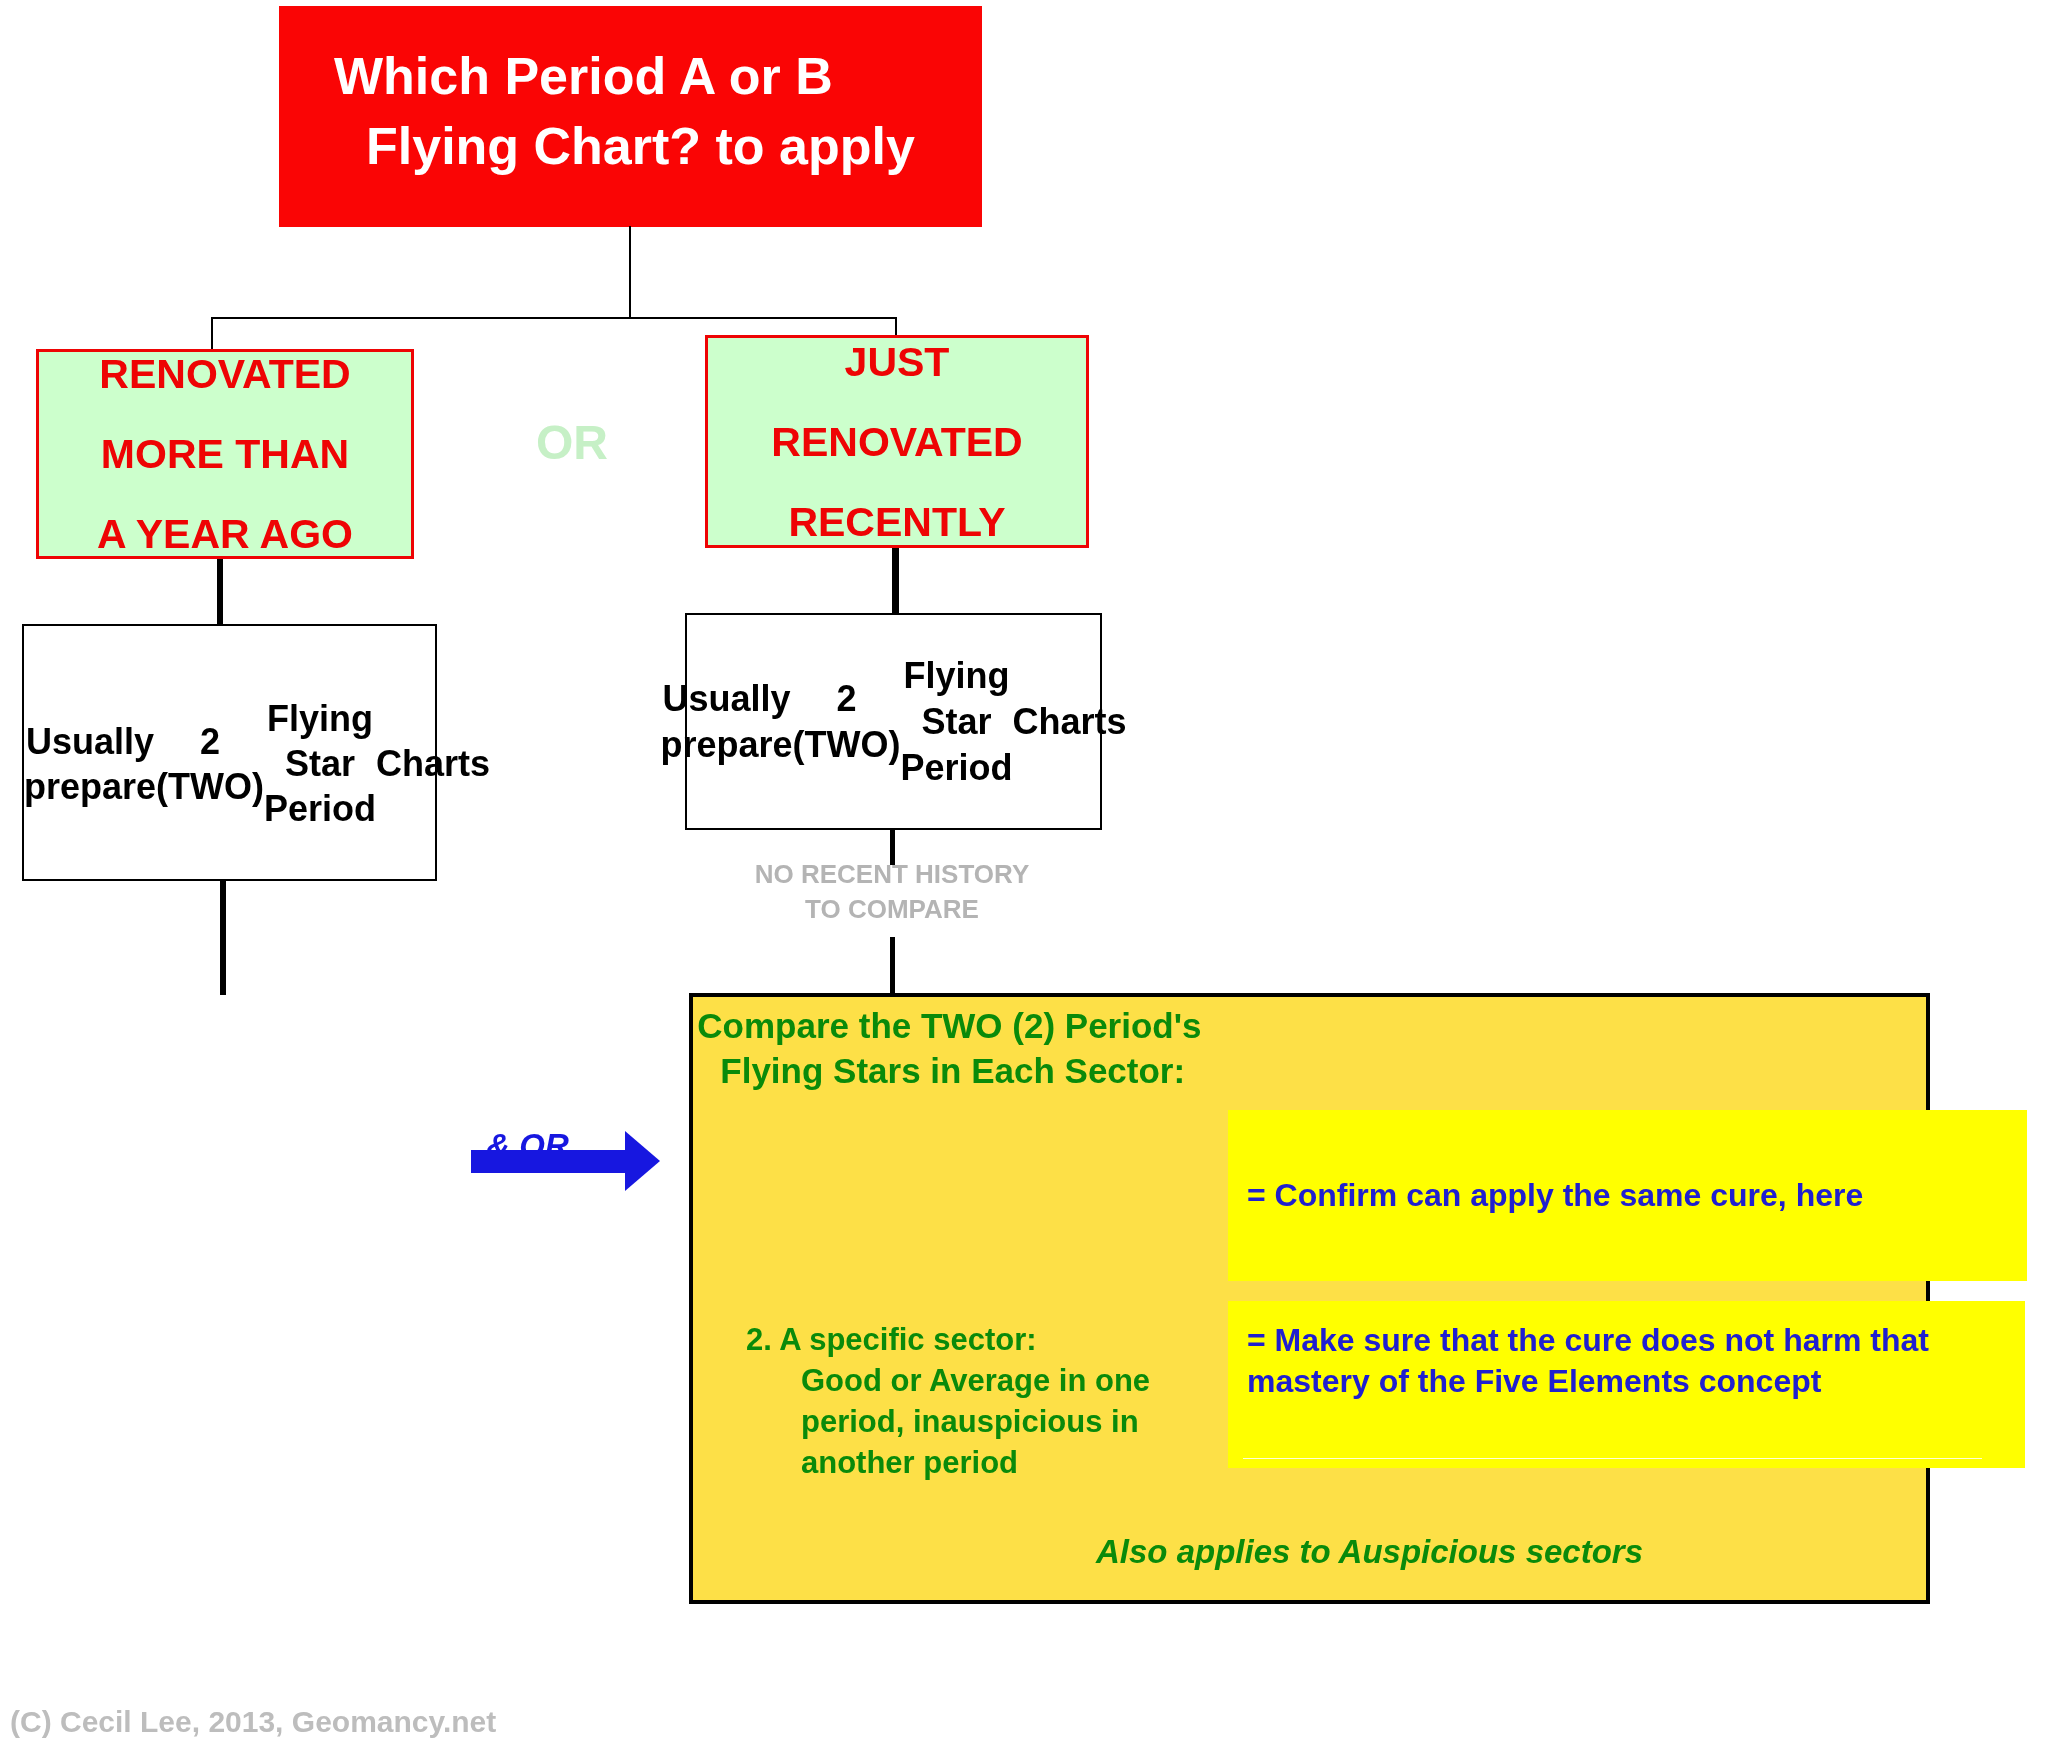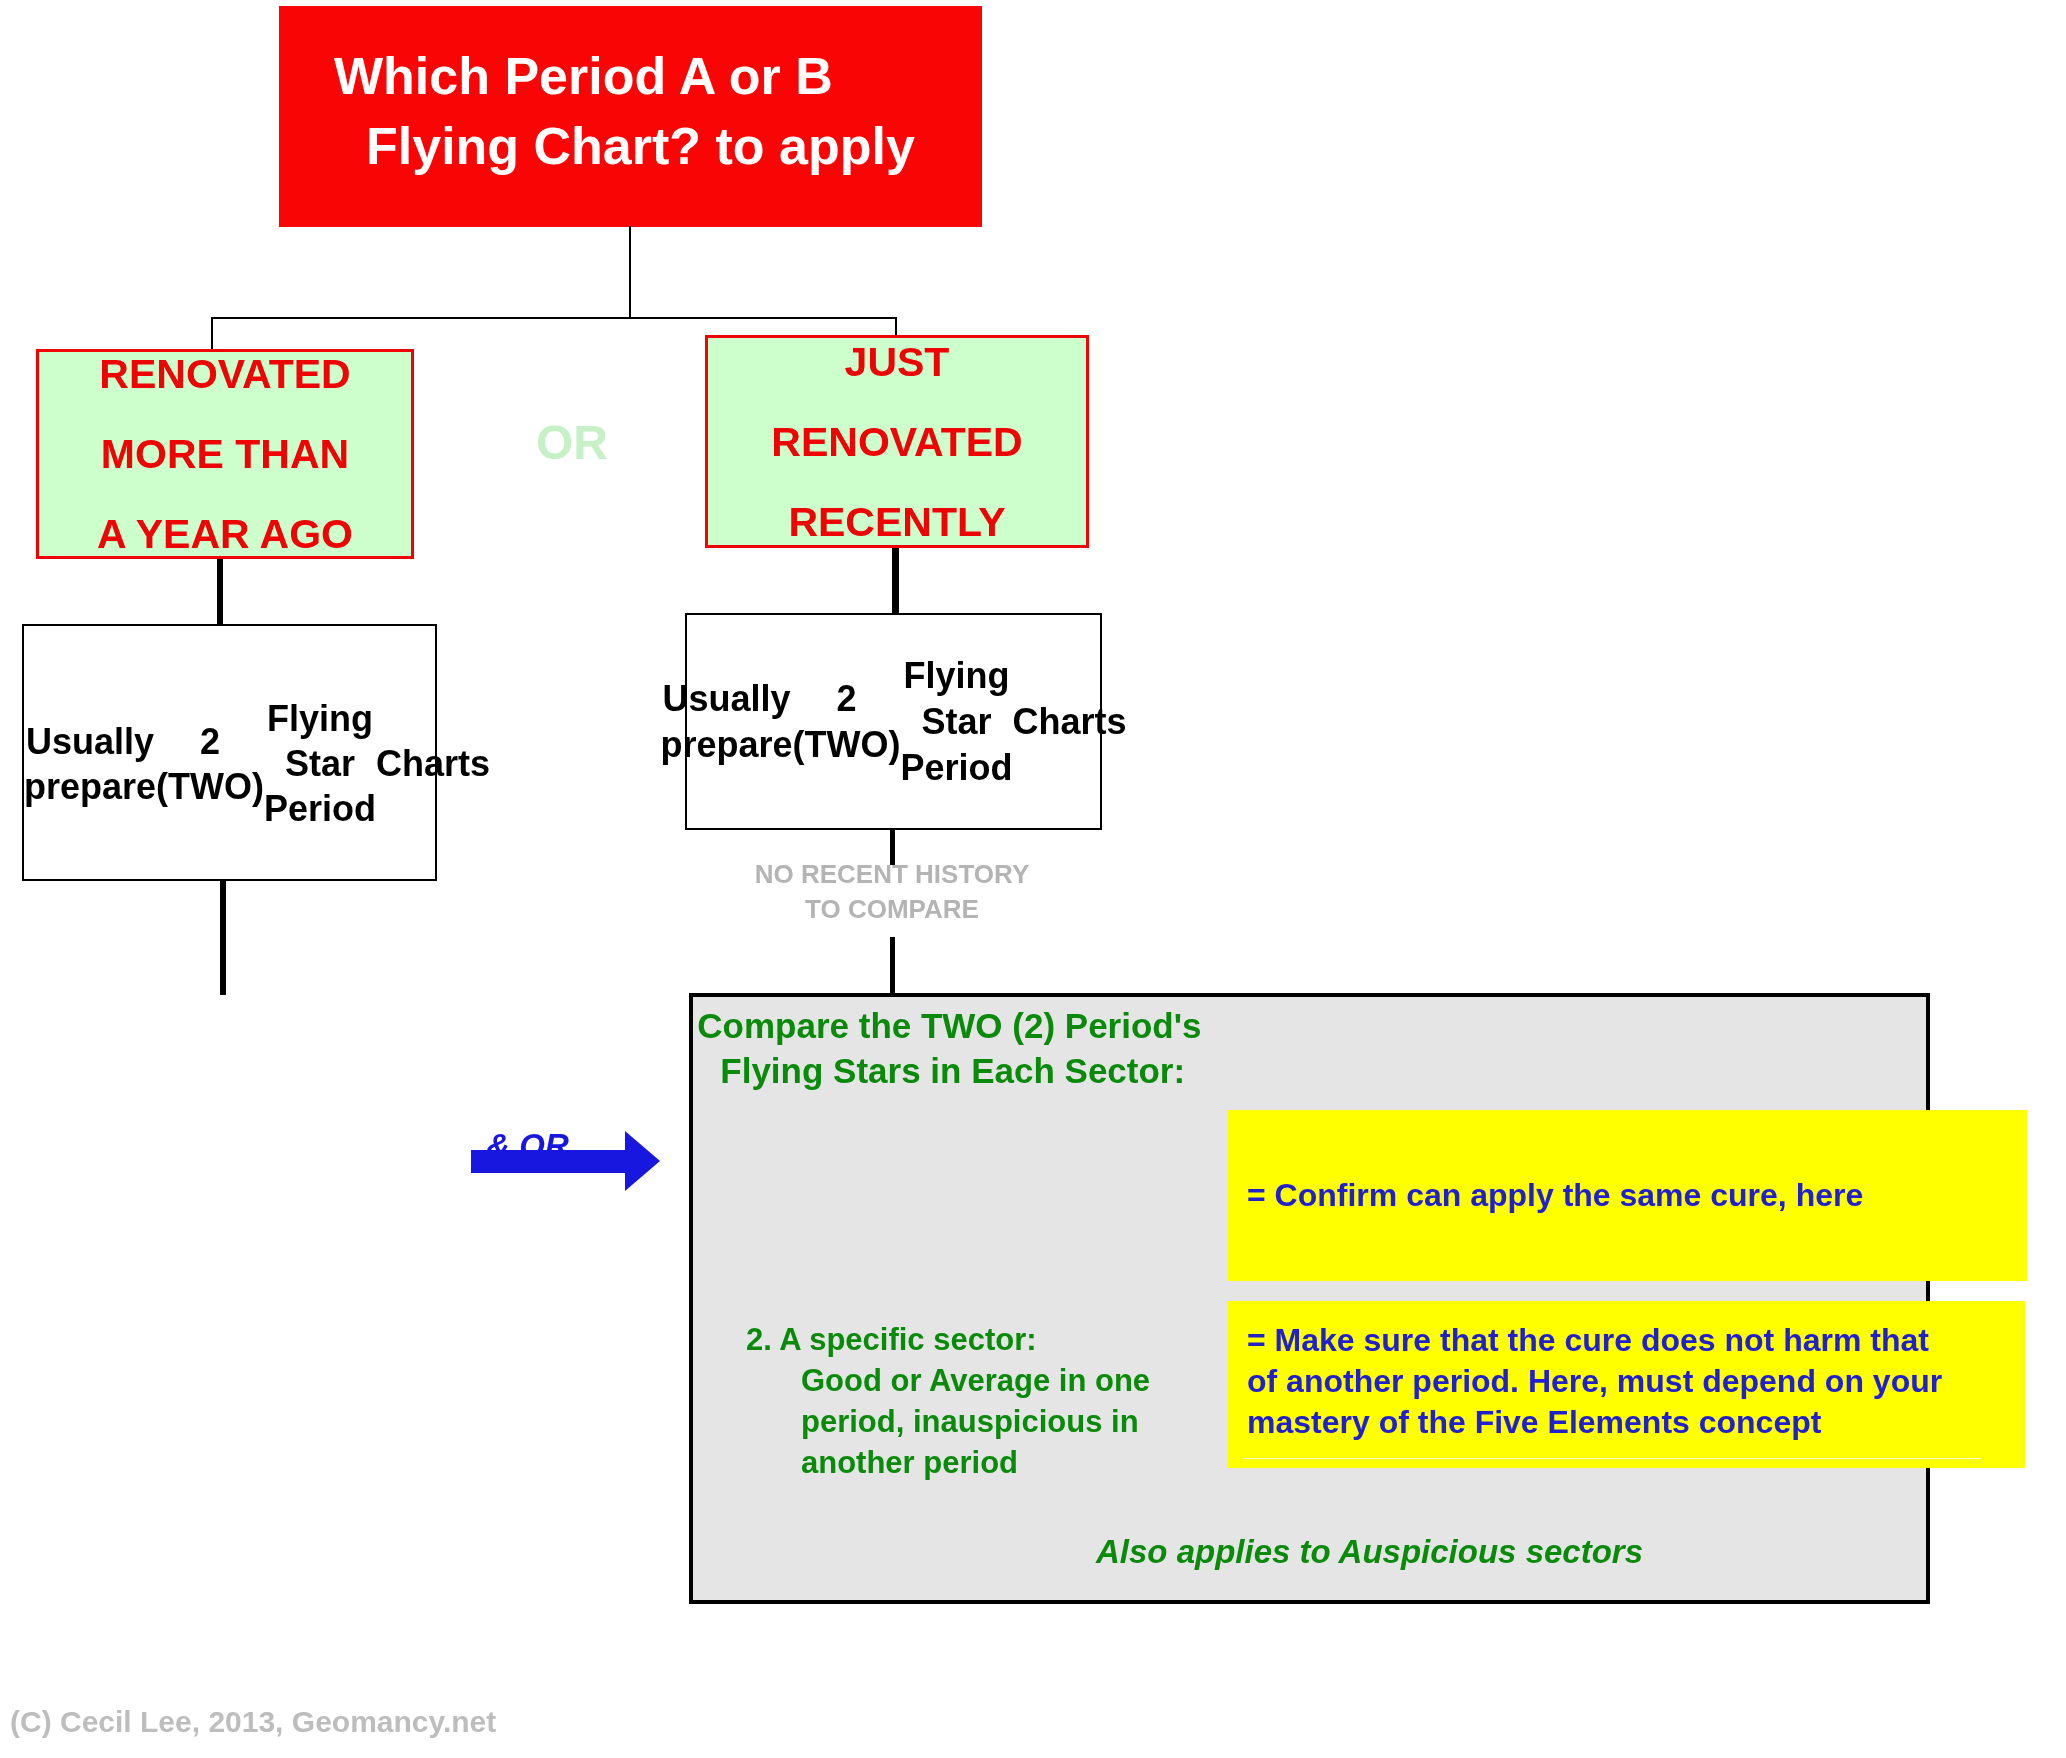--- a/index.html
+++ b/index.html
@@ -53,21 +53,21 @@
   
   .arrow-shaft { left:471px; top:1150px; width:154px; height:23px; background:#1717e0; }
   .arrow-head  { left:625px; top:1131px; width:0; height:0;
                  border-left:35px solid #1717e0;
                  border-top:30px solid transparent; border-bottom:30px solid transparent; }
   .arrow-label { left:444px; top:1095px; width:167px; text-align:center;
                  color:#1717e0; font-size:33px; font-style:italic;margin-top:32px; }
 
   
   .compare { left:689px; top:993px; width:1241px; height:611px;
-             background:#e5e5e5; border:4.3px solid #000; color:#0a8a0a; }
+             background:#fde047; border:4.3px solid #000; color:#0a8a0a; }
   .cmp-heading { left:4.3px; top:5.8px; font-size:35px; line-height:45px; }
   .cmp-heading .ind { margin-left:23px; }
   .cmp-item { font-size:31px; line-height:41px; }
   .cmp-item1 { left:30px; top:139px; }
   .cmp-item1 .wrap { margin-left:46px; }
   .cmp-item2 { left:53px; top:322px; }
   .cmp-item2 .wrap { margin-left:55px; }
   .result { background:#ffff00; color:#2020cf; font-size:32px; line-height:41px; }
   .result1 { left:535px; top:113px; width:799px; height:171px;
              display:flex; align-items:center; padding-left:19px; }
@@ -149,21 +149,20 @@
       <div class="wrap">period, inauspicious in</div>
       <div class="wrap">another period</div>
     </div>
 
     <div class="abs result result1">
       <div>= Confirm can apply the same cure, here</div>
     </div>
 
     <div class="abs result result2">
       <div>= Make sure that the cure does not harm that</div>
-      <div>of another period. Here, must depend on your</div>
       <div>mastery of the Five Elements concept</div>
     </div>
     <div class="abs result2-rule"></div>
 
     <div class="abs cmp-footnote">Also applies to Auspicious sectors</div>
   </div>
 
   <div class="abs copyright">(C) Cecil Lee, 2013, Geomancy.net</div>
 
 </div>

